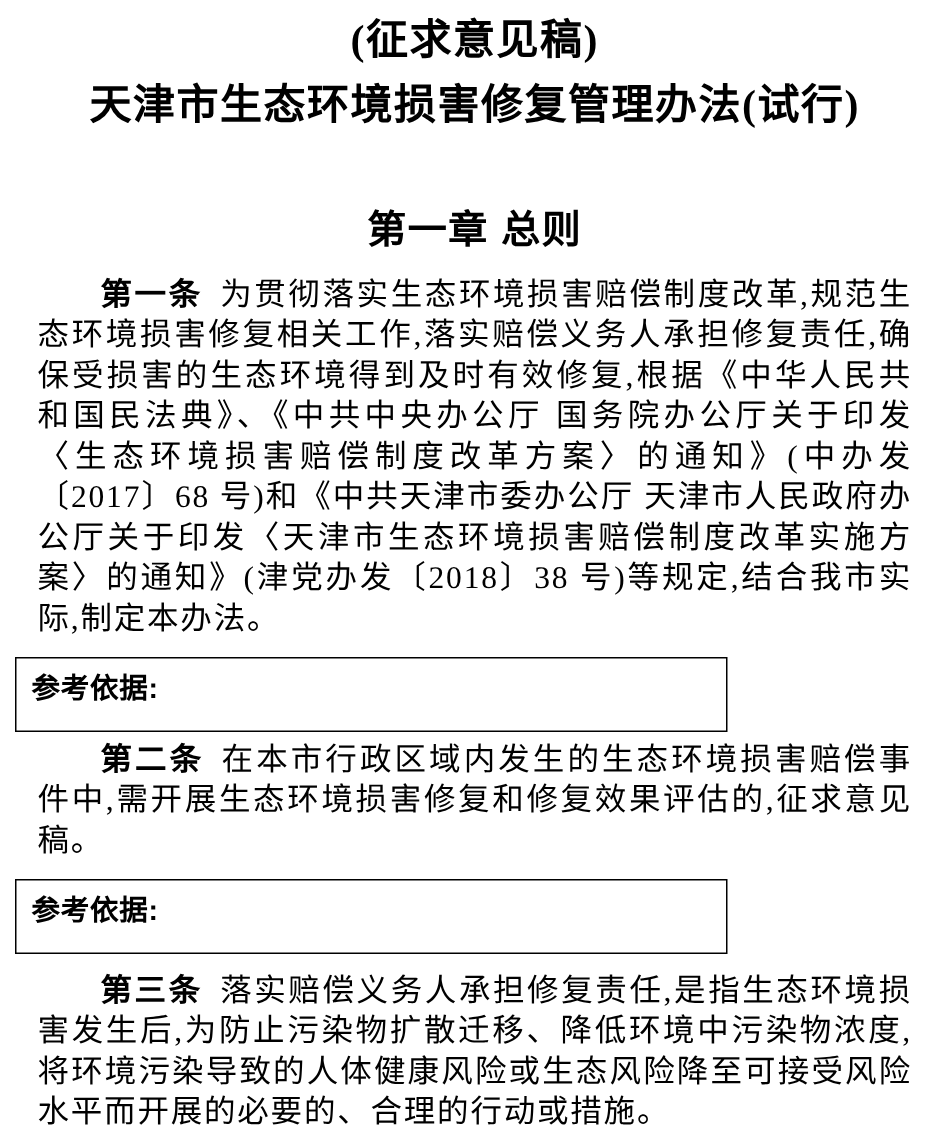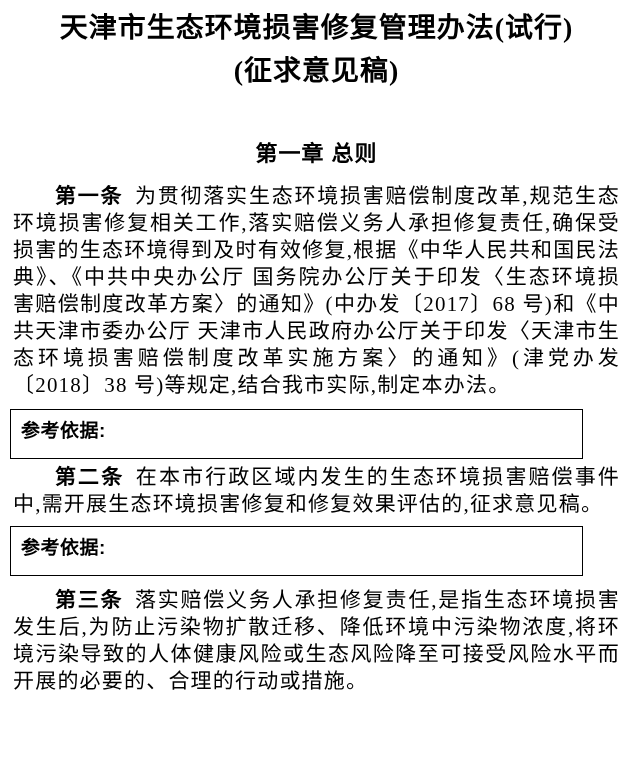--- a/index.html
+++ b/index.html
@@ -26,65 +26,65 @@
     line-height: 43px;
     letter-spacing: 1px;
     font-family: "Liberation Serif", "DejaVu Serif", serif;
   }
   
   .chapter-heading {
     margin-top: 48px;
     text-align: center;
     font-family: "Liberation Sans", "DejaVu Sans", sans-serif;
     font-weight: bold;
-    font-size: 22px;
+    font-size: 26px;
     line-height: 27px;
     letter-spacing: 1px;
   }
   
   .para {
-    margin: 0;
+    margin: 12px;
     font-size: 21px;
     line-height: 27px;
     letter-spacing: 1.2px;
     text-align: justify;
     text-indent: 2em;
   }
   .para-first { margin-top: 16px; }
   .para-a2 { margin-top: 5px; }
   .para-a3 { margin-top: 11px; }
   .article-label {
     font-weight: bold;
     margin-right: 0.55em;
   }
   
   .ref-box {
     box-sizing: border-box;
-    width: 573px;
+    width: 475px;
     margin-left: -3px;
     border: 1.5px solid #000000;
     padding: 9px 12px 15px 10px;
     font-family: "Liberation Sans", "DejaVu Sans", sans-serif;
     font-size: 19px;
     line-height: 24px;
     letter-spacing: 0.5px;
   }
   .ref-box-1 { margin-top: 10px; margin-bottom: 5px; }
   .ref-box-2 { margin-top: 8px; margin-bottom: 0; }
   .ref-box .ref-label { font-weight: bold; }
   .ref-box .ref-text { margin-top: 12px; font-weight: normal; }
 </style>
 </head>
 <body>
 
 <div class="page">
 
   <div class="doc-title">
+    <div>(征求意见稿)</div>
     <div>天津市生态环境损害修复管理办法(试行)</div>
-    <div>(征求意见稿)</div>
   </div>
 
   <div class="chapter-heading">第一章 总则</div>
 
   <p class="para para-first">
     <span class="article-label">第一条</span><span>为贯彻落实生态环境损害赔偿制度改革,规范生态环境损害修复相关工作,落实赔偿义务人承担修复责任,确保受损害的生态环境得到及时有效修复,根据《中华人民共和国民法典》、《中共中央办公厅 国务院办公厅关于印发〈生态环境损害赔偿制度改革方案〉的通知》(中办发〔2017〕68 号)和《中共天津市委办公厅 天津市人民政府办公厅关于印发〈天津市生态环境损害赔偿制度改革实施方案〉的通知》(津党办发〔2018〕38 号)等规定,结合我市实际,制定本办法。</span>
   </p>
 
   <div class="ref-box ref-box-1">
     <div class="ref-label">参考依据:</div>

